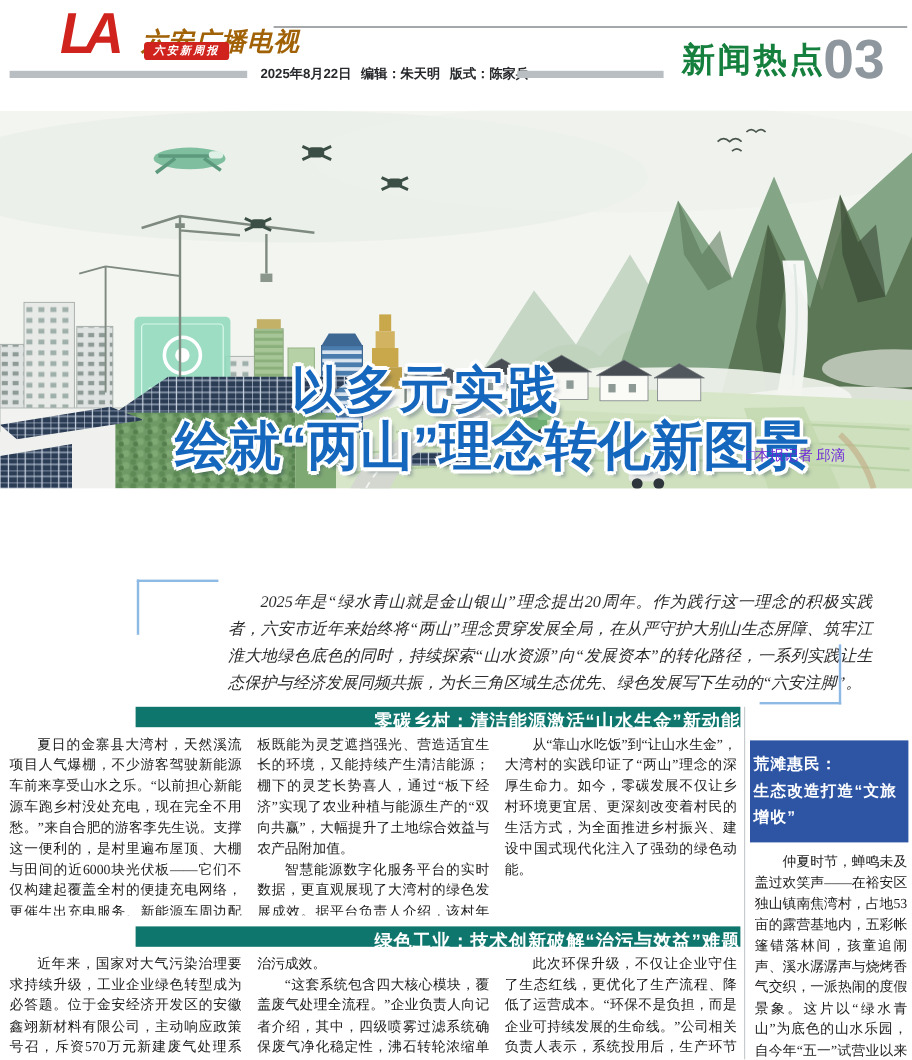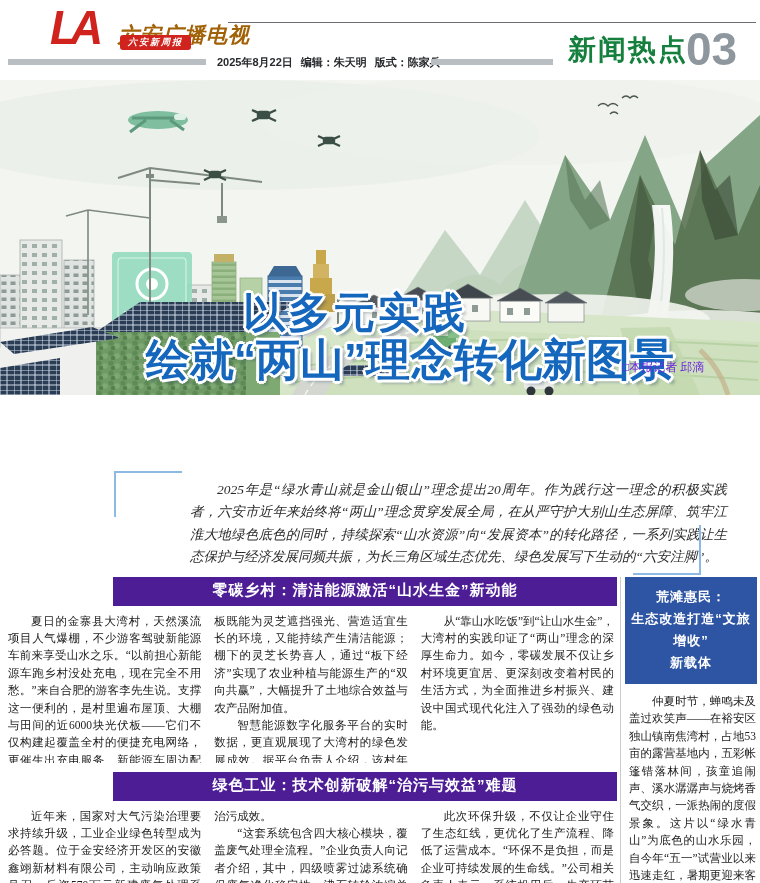--- a/index.html
+++ b/index.html
@@ -3,21 +3,21 @@
 <meta charset="utf-8">
 <style>
   * { box-sizing: border-box; margin: 0; padding: 0; }
   html,body { background:#fff; }
   .page {
     position: relative; width: 760px; height: 883px; margin: 0 auto;
     background: #ffffff; overflow: hidden;
     font-family: "Liberation Serif", serif; color:#1c1c1c;
   }
   
-  .masthead { position: relative; height: 80px; }
+  .masthead { position: relative; height: 92px; }
   .logo-mark {
     position: absolute; left: 50px; top: 4px;
     font: italic 900 46px/1 "Liberation Sans", sans-serif;
     color: #d0231d; letter-spacing: -8px; transform: scaleY(1.05);
   }
   .logo-script {
     position: absolute; left: 118px; top: 24px;
     font: italic 700 21px/1.1 "Liberation Serif", serif; color: #a16207;
     letter-spacing: 1px;
   }
@@ -63,33 +63,33 @@
   .corner-tl { position: absolute; left: -76px; top: -8px; width: 68px; height: 46px;
     border-top: 2px solid #8cbae4; border-left: 2px solid #8cbae4; }
   .corner-br { position: absolute; right: 26px; bottom: -6px; width: 68px; height: 50px;
     border-bottom: 2px solid #8cbae4; border-right: 2px solid #8cbae4; }
   
   .content { display: flex; padding: 8px 3px 0 5px; height: 420px; }
   .main { width: 612px; }
   .vdiv { width: 1px; background: #c9ccce; margin: 0 4px 0 3px; }
   .sidebar { flex: 1; min-width: 0; }
   .sec-bar {
-    margin-left: 108px; height: 29px; background: #4c1d95; color: #fff; text-align: center;
+    margin-left: 108px; height: 17px; background: #0f766e; color: #fff; text-align: right;
     font: 700 15px/25px "Liberation Sans", sans-serif; letter-spacing: 1px;
   }
   .cols { display: flex; gap: 13px; padding: 7px 3px 0 3px; overflow: hidden; }
   .cols.s1 { height: 157px; }
   .cols.s2 { height: 198px; }
   .col { flex: 1; min-width: 0; font: 11.5px/17.4px "Liberation Serif", serif; text-align: justify; }
   .col p, .side-text p { margin: 0; text-indent: 2em; }
   .col p.noindent { text-indent: 0; }
   .sec2 { margin-top: 9px; }
   .side-box {
-    background: #2d55a4; color: #fff; text-align: center; padding: 9px 3px 10px 3px;
-    font: 700 13px/1.7 "Liberation Sans", sans-serif; letter-spacing: 1px;
+    background: #2d55a4; color: #fff; text-align: left; padding: 9px 3px 10px 3px;
+    font: 700 13px/1.7 "Liberation Sans", sans-serif; letter-spacing: 1px; margin-top: 28px;
   }
   .side-text { padding: 9px 1px 0 4px; font: 11.5px/17.4px "Liberation Serif", serif; text-align: justify; }
 </style>
 </head>
 <body>
 
 <div class="page">
 
   <div class="masthead">
     <div class="logo-mark">LA</div>
@@ -332,21 +332,20 @@
       </div>
 
     </div>
 
     <div class="vdiv"></div>
 
     <div class="sidebar">
       <div class="side-box">
         <div>荒滩惠民：</div>
         <div>生态改造打造“文旅增收”</div>
-        <div>新载体</div>
       </div>
       <div class="side-text">
         <p>仲夏时节，蝉鸣未及盖过欢笑声——在裕安区独山镇南焦湾村，占地53亩的露营基地内，五彩帐篷错落林间，孩童追闹声、溪水潺潺声与烧烤香气交织，一派热闹的度假景象。这片以“绿水青山”为底色的山水乐园，自今年“五一”试营业以来迅速走红，暑期更迎来客流“井喷”，单日最高接待量突破5000人次，累计游客已近30万，成为六安区域旅游新地标。</p>
         <p>“专门从芜湖带孩子来，就想找处有山有水的地方过暑假！”游客王瑞抱着刚玩完水的孩子，语气里满是惬意。“六安的山水名不虚传，这儿能露营又能玩水，孩子玩得不想走，说明年还要来！”溪水边，不少游客赤脚嬉戏，清凉的山水与自然野趣，成了游客选择南焦湾的核心理由。</p>
 
       </div>
     </div>
   </div>
 
 </div>

